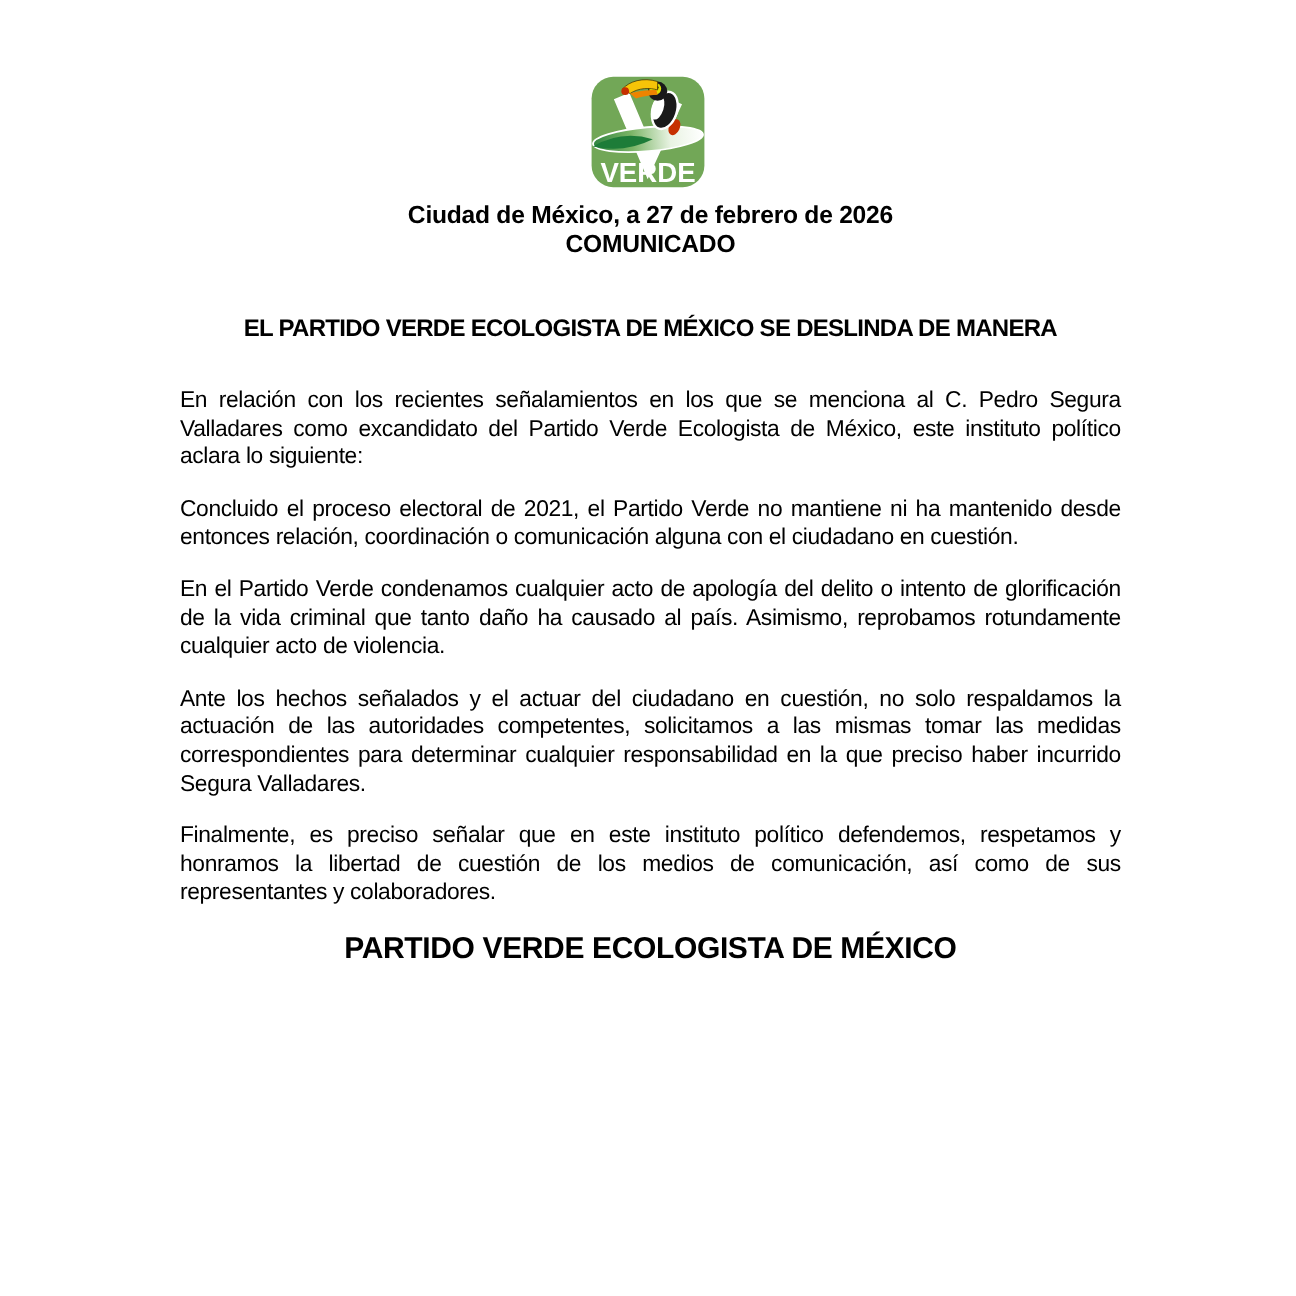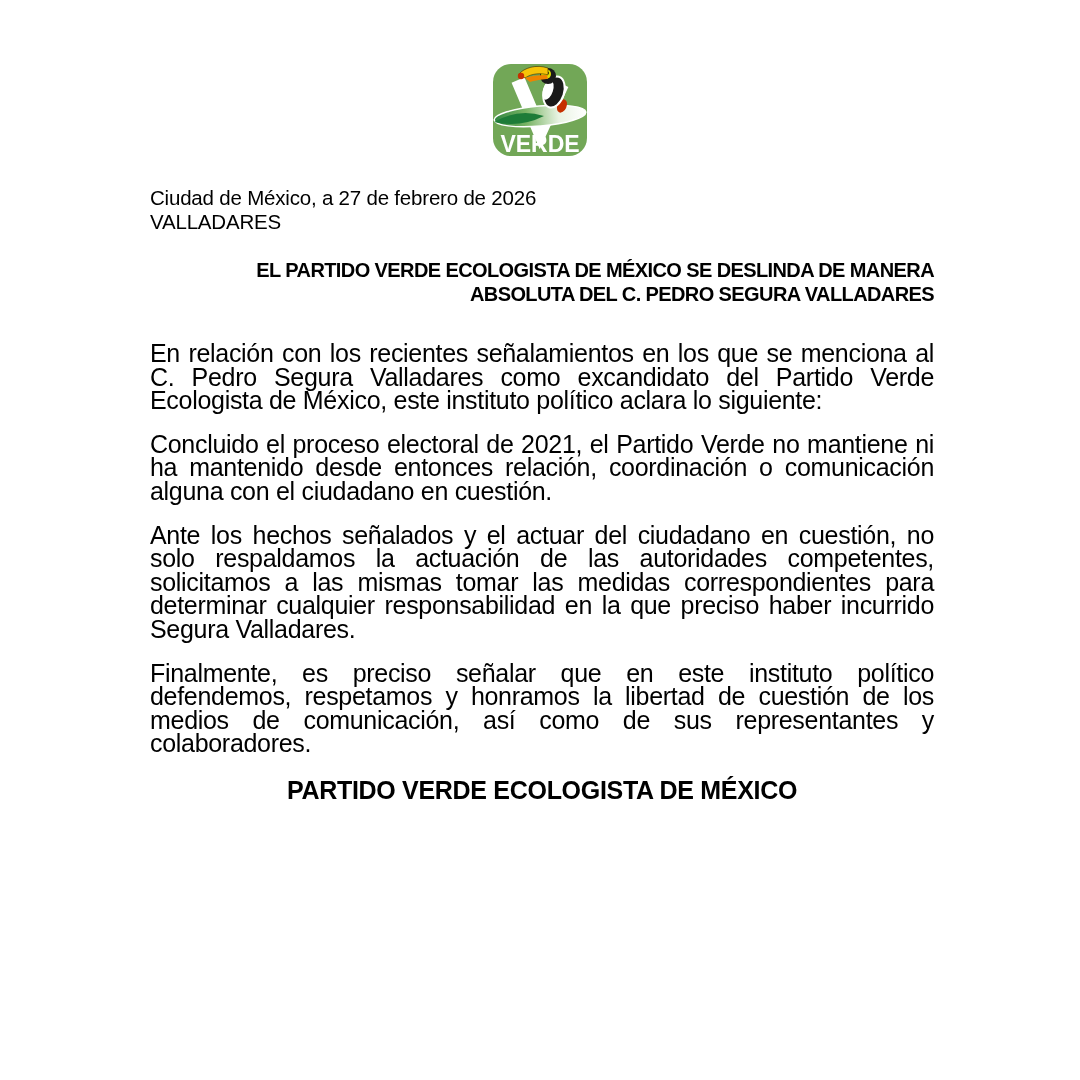--- a/index.html
+++ b/index.html
@@ -14,39 +14,39 @@
   .logo-wrap{
     padding-top:62px;
     display:flex;
     justify-content:center;
   }
   .content-col{
     width:784px;
     margin:0 auto 0 150px;
   }
   .header-block{
-    margin-top:28px;
-    text-align:left;
-    font-weight:normal;
+    margin-top:10px;
+    text-align:center;
+    font-weight:bold;
     font-size:20.5px;
     line-height:24px;
     letter-spacing:-0.2px;
   }
   .title-block{
-    margin-top:24px;
-    text-align:right;
+    margin-top:46px;
+    text-align:center;
     font-weight:bold;
     font-size:20px;
     line-height:24px;
     letter-spacing:-0.6px;
   }
   .title-line{white-space:nowrap;}
   .body-block{
     margin-top:36px;
-    font-size:25px;
+    font-size:19px;
     line-height:23.6px;
     letter-spacing:-0.3px;
     text-align:justify;
   }
   .body-block p{
     margin:0 0 20px 0;
   }
   .footer-line{
     margin-top:1px;
     text-align:center;
@@ -96,31 +96,31 @@
       </g>
 
       <text x="48" y="90" font-size="23" fill="#FFFFFF" text-anchor="middle">VERDE</text>
     </svg>
   </div>
 
   <div class="content-col">
 
     <div class="header-block">
       <div>Ciudad de México, a 27 de febrero de 2026</div>
-      <div>VALLADARES</div>
+      <div>COMUNICADO</div>
     </div>
 
     <div class="title-block">
       <div class="title-line">EL PARTIDO VERDE ECOLOGISTA DE MÉXICO SE DESLINDA DE MANERA</div>
-      <div class="title-line">ABSOLUTA DEL C. PEDRO SEGURA VALLADARES</div>
     </div>
 
     <div class="body-block">
       <p>En relación con los recientes señalamientos en los que se menciona al C. Pedro Segura Valladares como excandidato del Partido Verde Ecologista de México, este instituto político aclara lo siguiente:</p>
       <p>Concluido el proceso electoral de 2021, el Partido Verde no mantiene ni ha mantenido desde entonces relación, coordinación o comunicación alguna con el ciudadano en cuestión.</p>
+      <p>En el Partido Verde condenamos cualquier acto de apología del delito o intento de glorificación de la vida criminal que tanto daño ha causado al país. Asimismo, reprobamos rotundamente cualquier acto de violencia.</p>
       <p>Ante los hechos señalados y el actuar del ciudadano en cuestión, no solo respaldamos la actuación de las autoridades competentes, solicitamos a las mismas tomar las medidas correspondientes para determinar cualquier responsabilidad en la que preciso haber incurrido Segura Valladares.</p>
       <p>Finalmente, es preciso señalar que en este instituto político defendemos, respetamos y honramos la libertad de cuestión de los medios de comunicación, así como de sus representantes y colaboradores.</p>
     </div>
 
     <div class="footer-line">PARTIDO VERDE ECOLOGISTA DE MÉXICO</div>
 
   </div>
 </div>
 
 </body></html>

